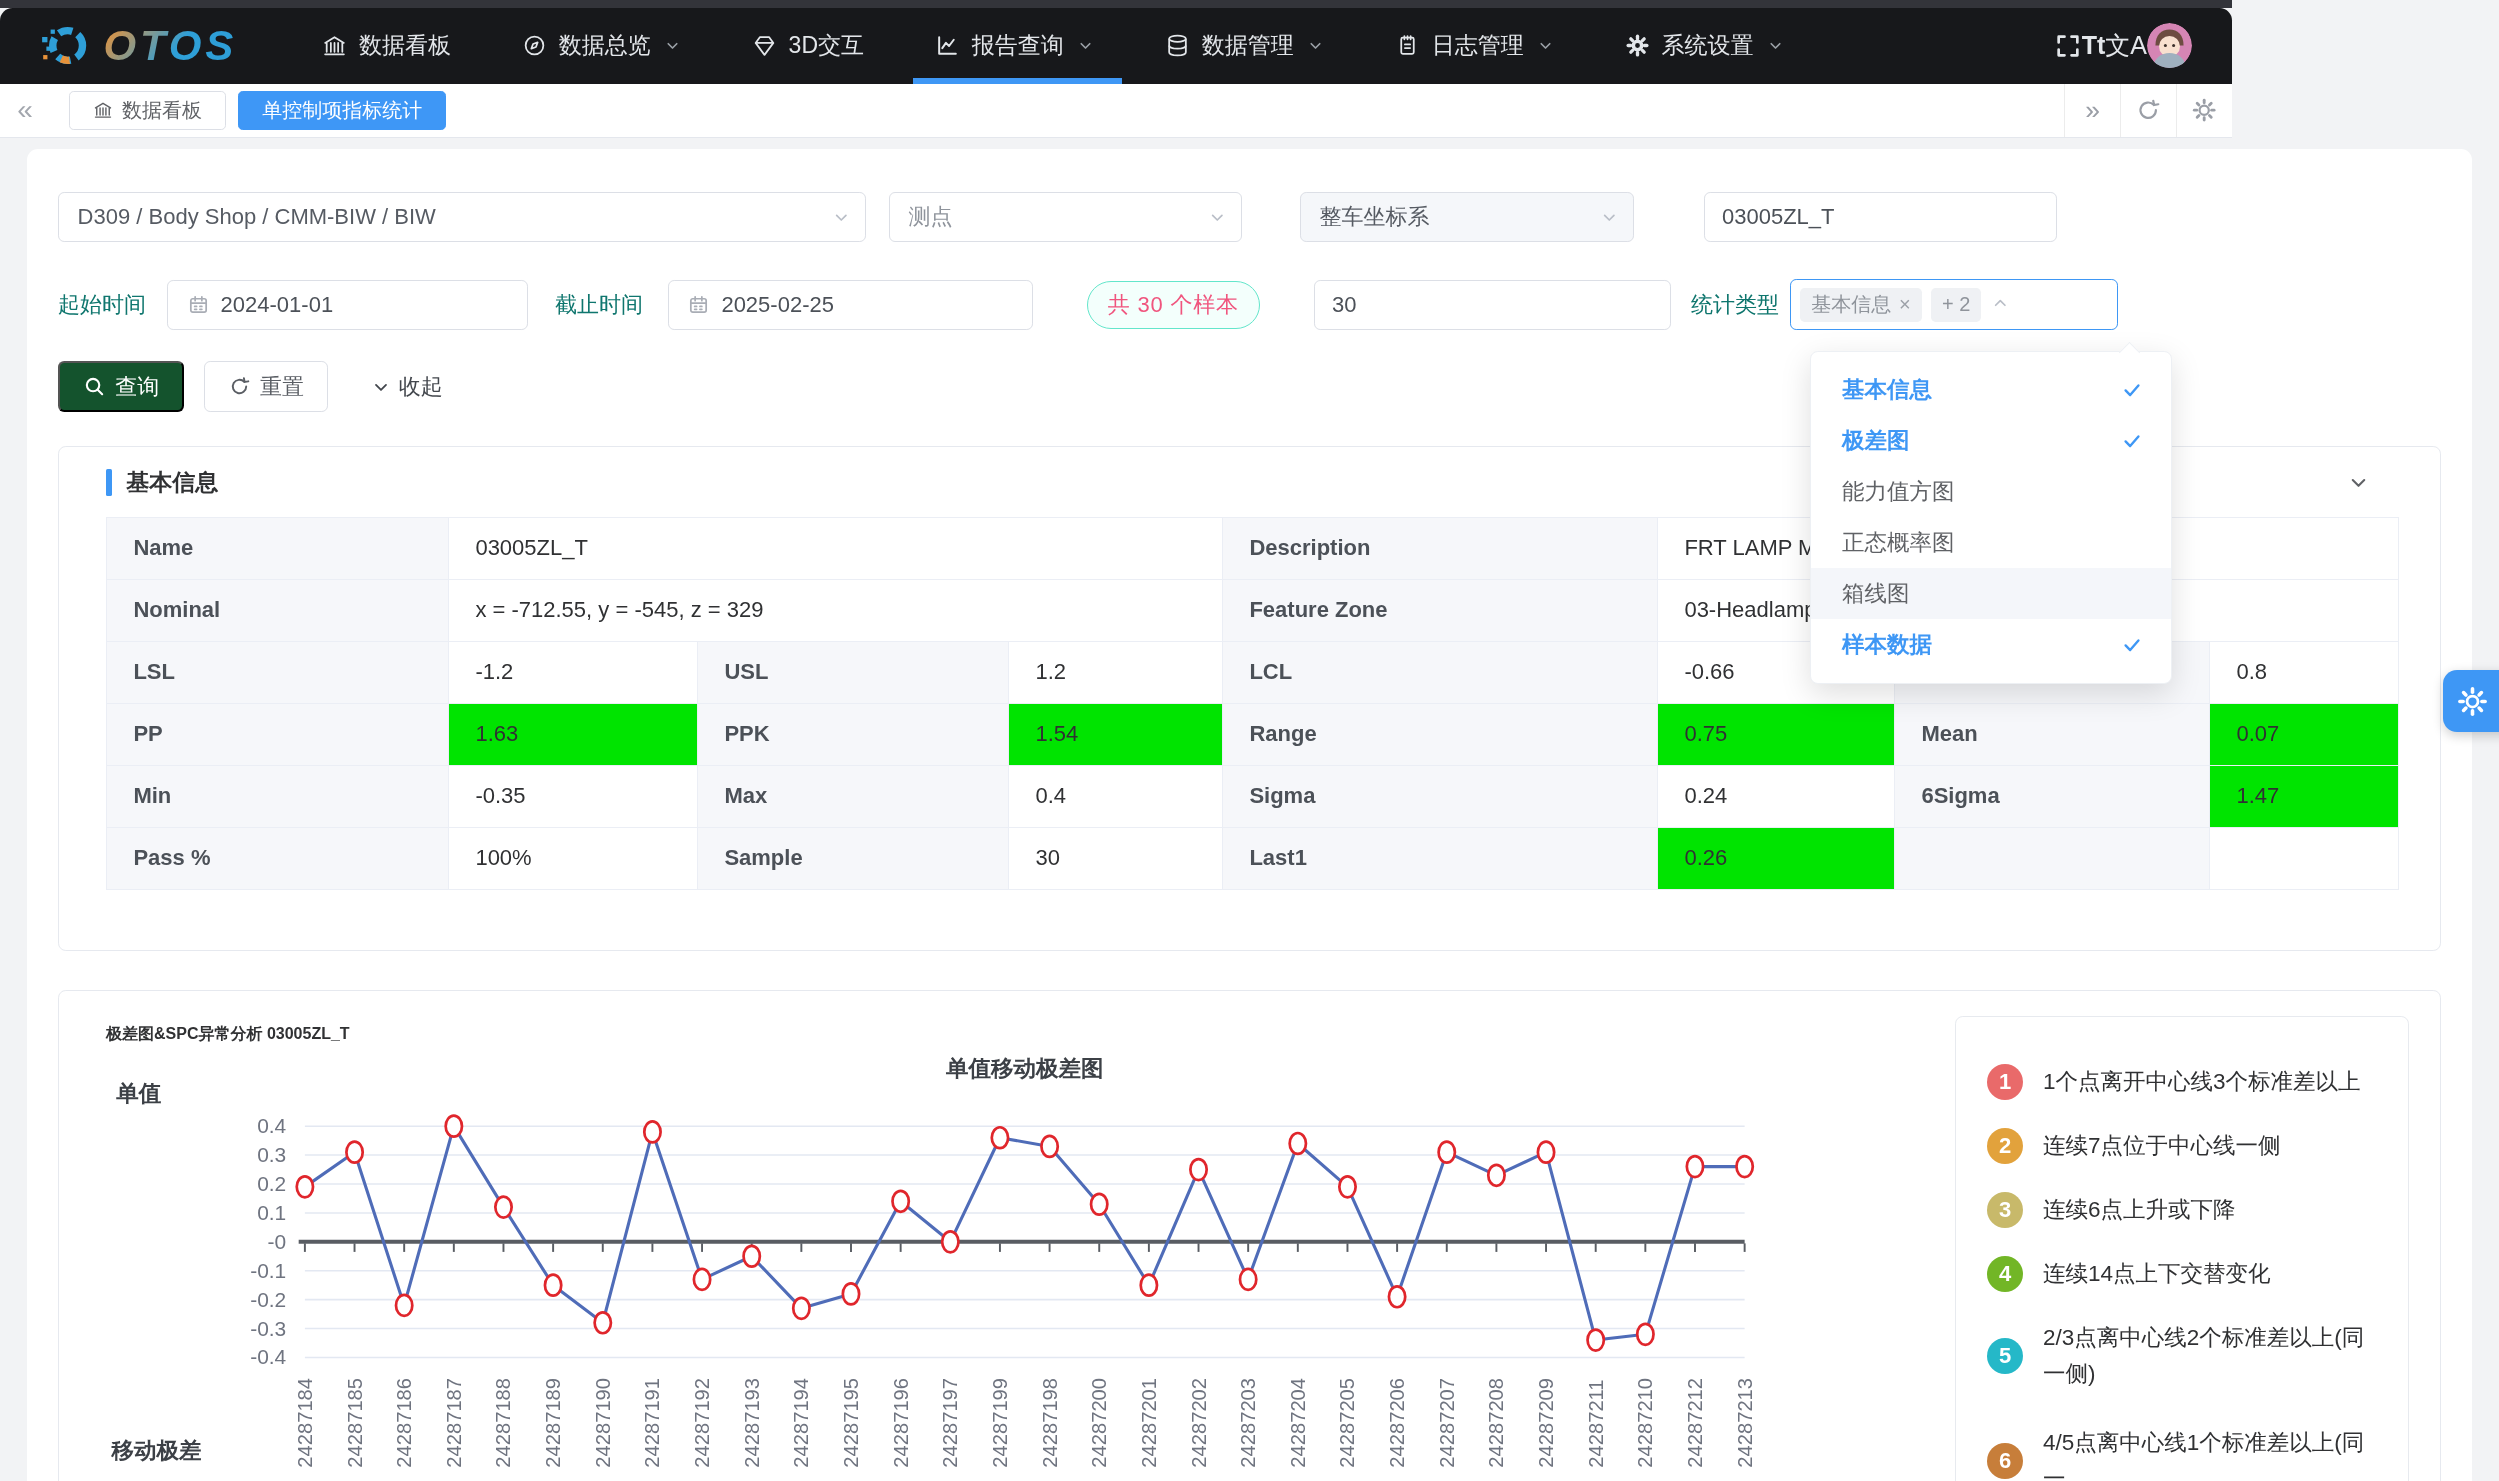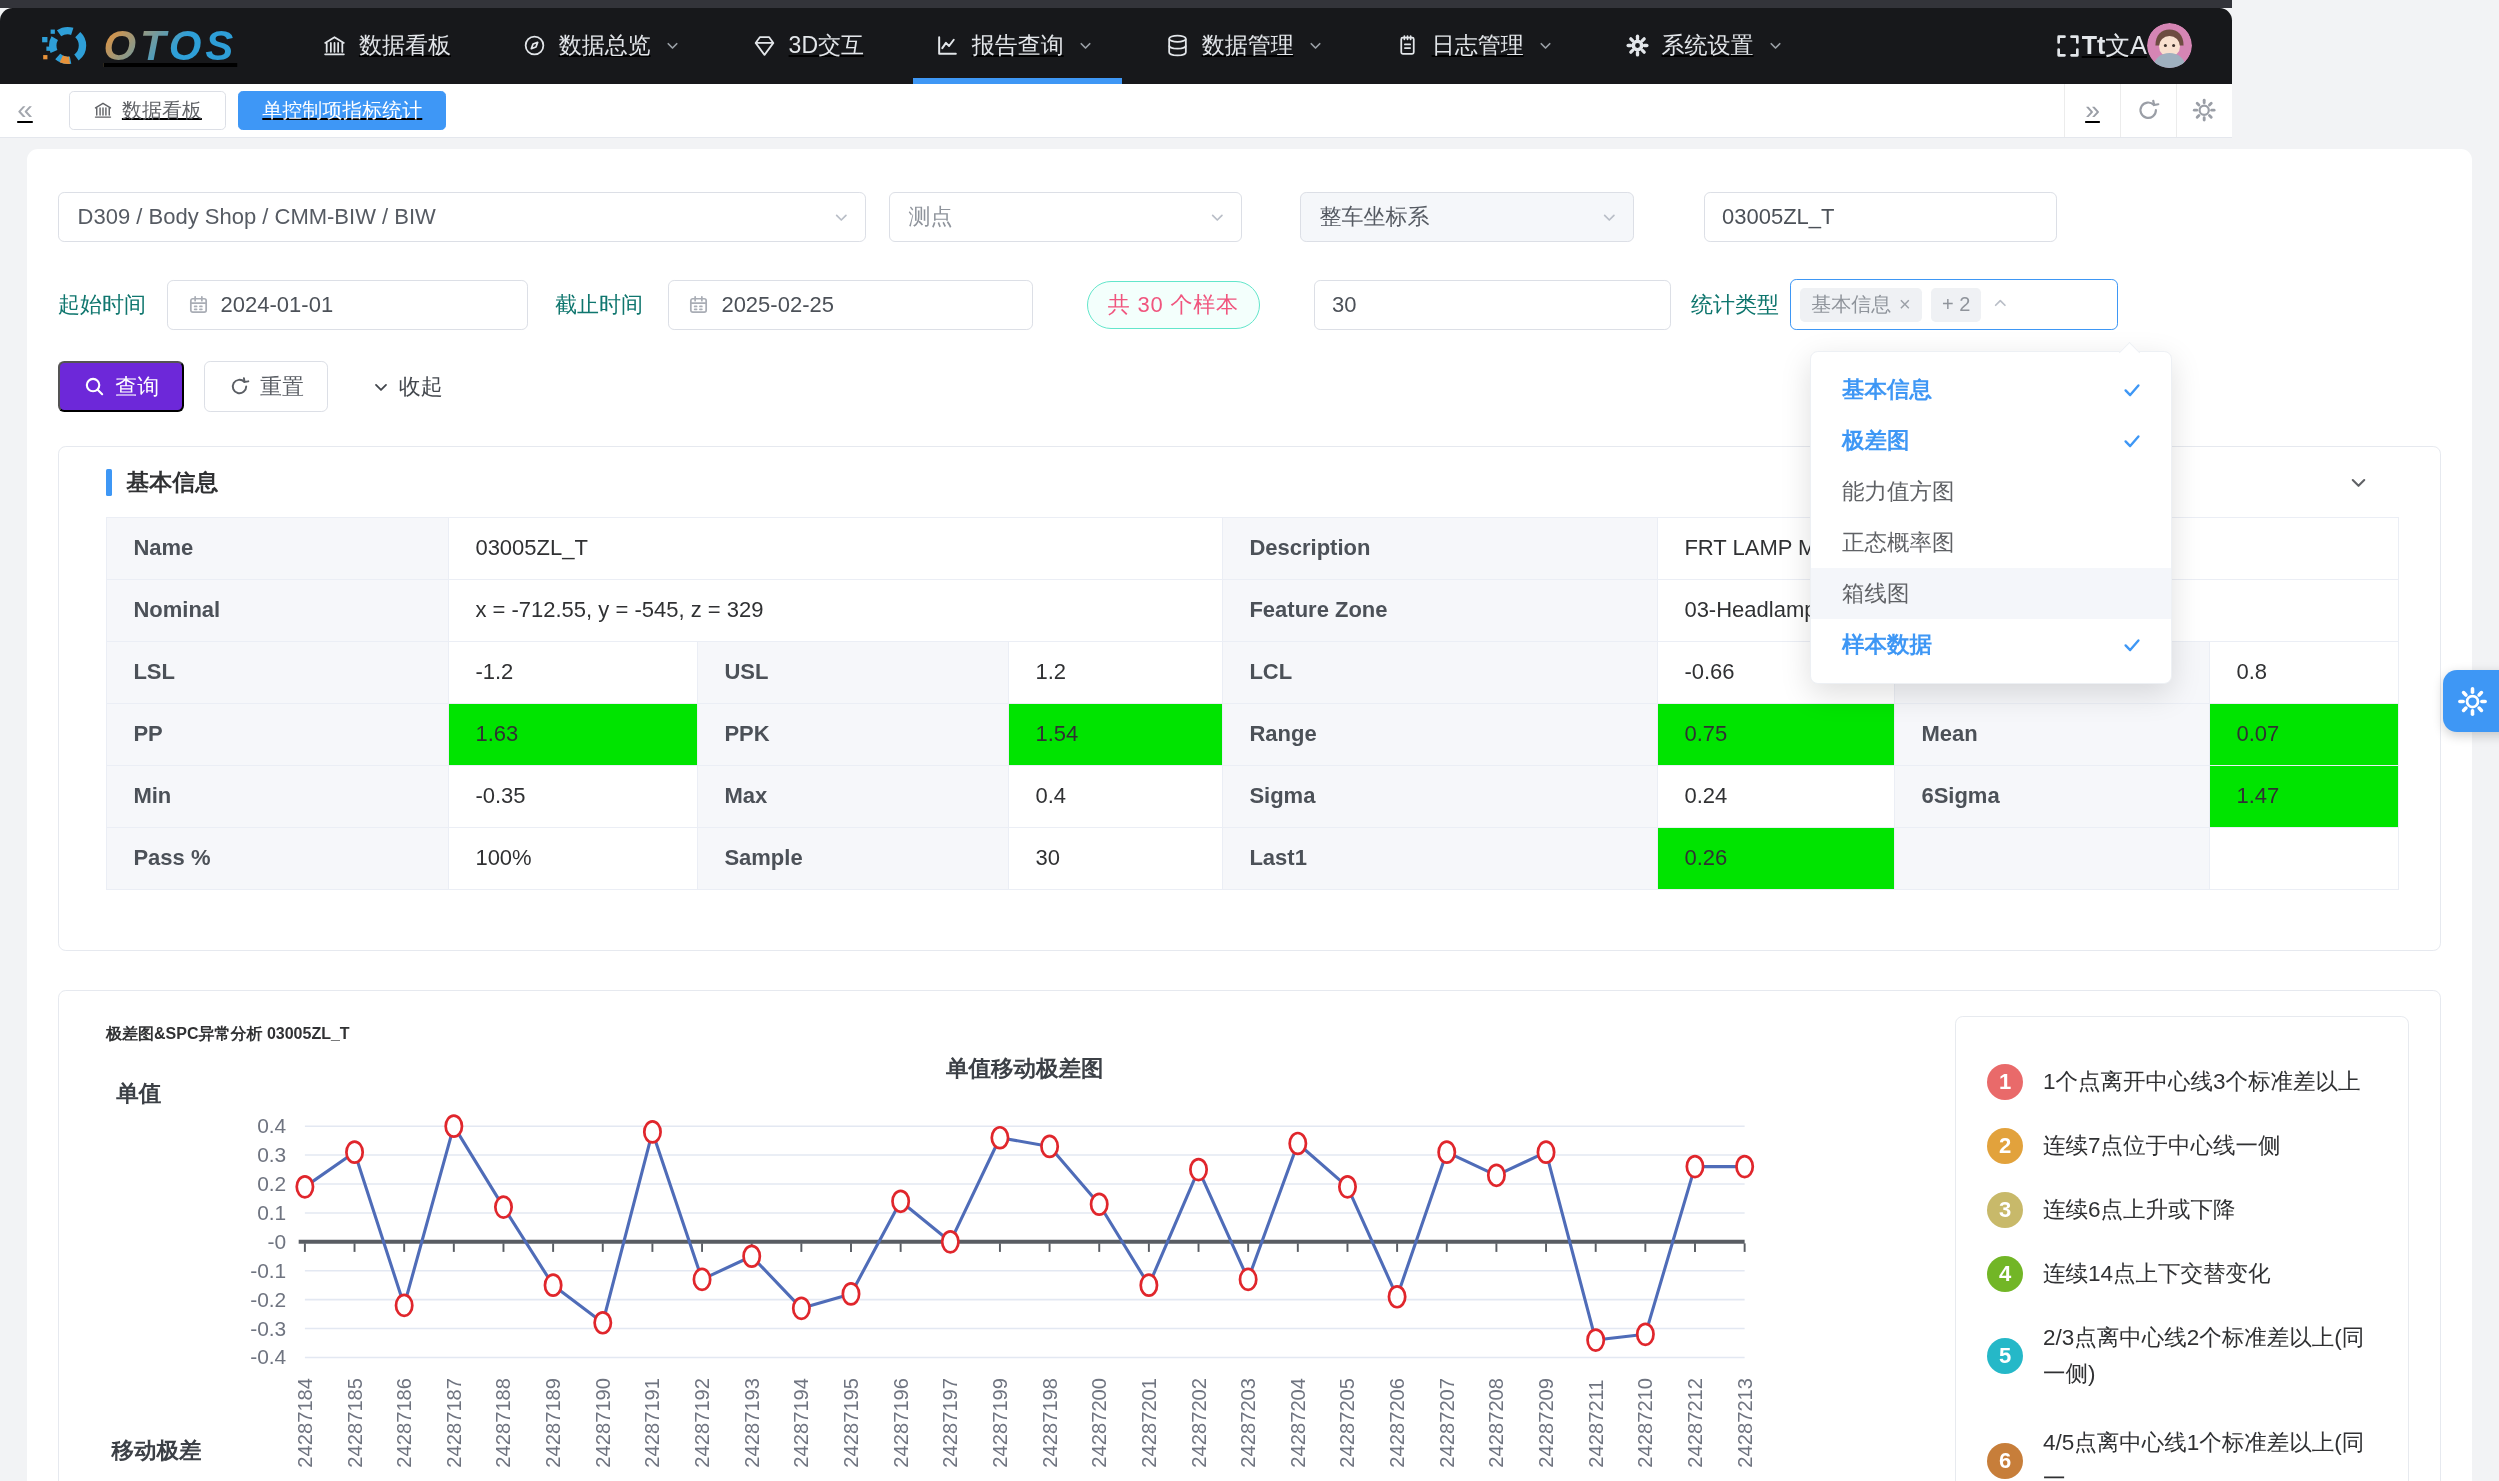--- a/index.html
+++ b/index.html
@@ -1,18 +1,18 @@
 <!DOCTYPE html>
 <html style="font-size:12.4px"><head>
 <meta charset="utf-8">
 <style>
   * { box-sizing: border-box; margin:0; padding:0; }
   html,body { width:2500px; height:1481px; overflow:hidden; background:#f2f3f5;
     font-family:"Liberation Sans","DejaVu Sans",sans-serif; }
-  #page { position:relative; width:2232px; height:1481px;text-decoration:underline; }
+  #page { position:relative; width:2232px; height:1481px; }
 
   
   .top-strip { height:7.8px; background:#33343a; }
   .navbar { height:76px; background:#17181b; border-radius:12.4px 12.4px 0 0;
     display:flex; align-items:center; padding:0 40px; position:relative; }
   .logo { display:flex; align-items:center; gap:12.4px; margin-right:85px; }
   .logo-text { font-size:42px; font-weight:800; font-style:italic; letter-spacing:3.9px;
     background:linear-gradient(130deg,#e8923a 5%,#2e9fd8 55%);
     -webkit-background-clip:text; background-clip:text; color:transparent; }
   .nav-item { display:flex; align-items:center; gap:11.7px; color:#e3e6ea; font-size:23px;
@@ -68,21 +68,21 @@
   .dropdown::before { content:""; position:absolute; top:-7px; left:311px; width:14px; height:14px;
     background:#fff; transform:rotate(45deg); border-left:0.8px solid #edf0f4; border-top:0.8px solid #edf0f4; }
   .opt { height:51px; display:flex; align-items:center; justify-content:space-between;
     padding:0 28px 0 31px; font-size:22.5px; color:#606266; }
   .opt.sel { color:#3e97f5; font-weight:bold; }
   .opt.hover { background:#f4f6fa; }
 
   
   .btn { height:51px; border-radius:6.2px; display:flex; align-items:center; gap:9.3px;
     font-size:22px; padding:0 23px; }
-  .btn.primary { background:#6d28d9; color:#fff; }
+  .btn.primary { background:#14532d; color:#fff; }
   .btn.plain { background:#fff; border:0.8px solid #dcdfe6; color:#5a5e64; }
   .link-collapse { display:flex; align-items:center; gap:7.8px; font-size:22px; color:#43474d; }
 
   
   .card { border:0.8px solid #e6e9ef; border-radius:7.8px; background:#fff; width:100%; }
   .card-head { display:flex; align-items:center; padding:20px 70px 14px 47px; }
   .blue-bar { width:6.2px; height:26.4px; background:#3e97f5; border-radius:1.6px; }
   .card-title { font-size:23px; font-weight:bold; color:#303133; margin-left:14px; }
   .card-head .chev-end { margin-left:auto; color:#606266; display:flex; }
 

